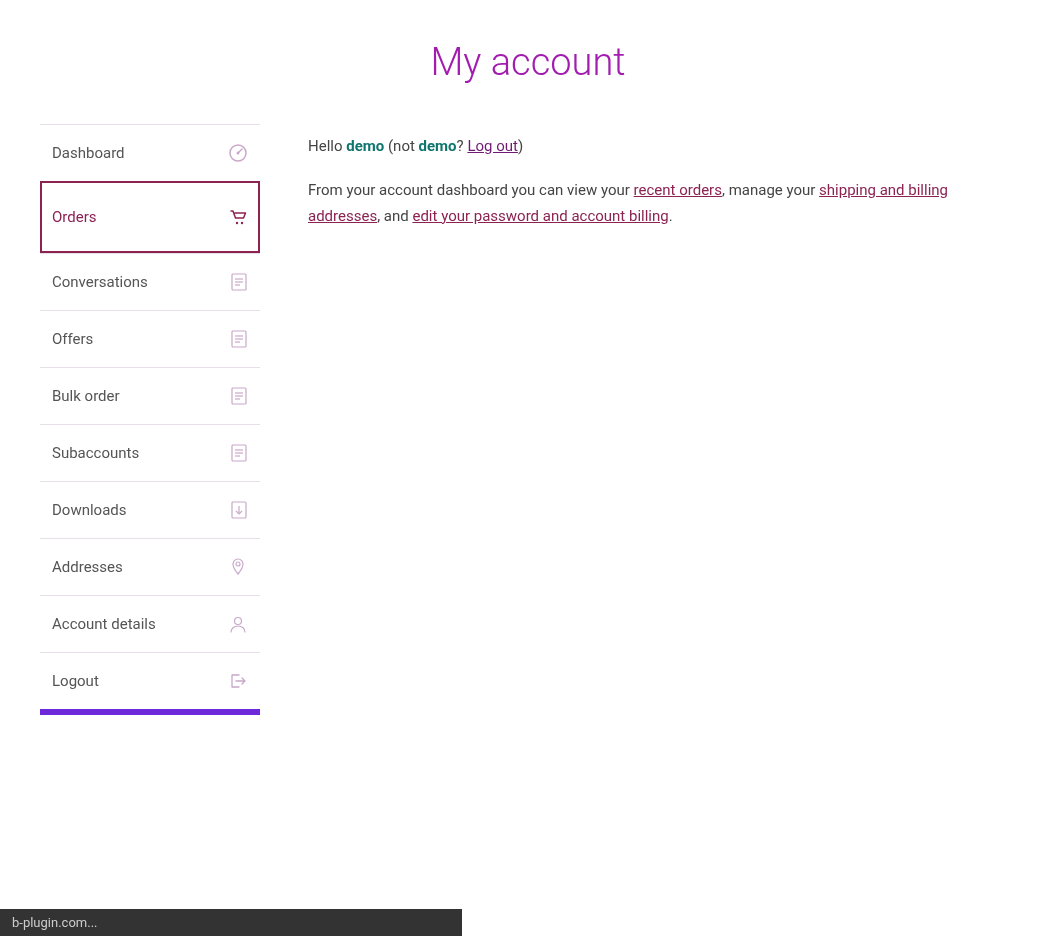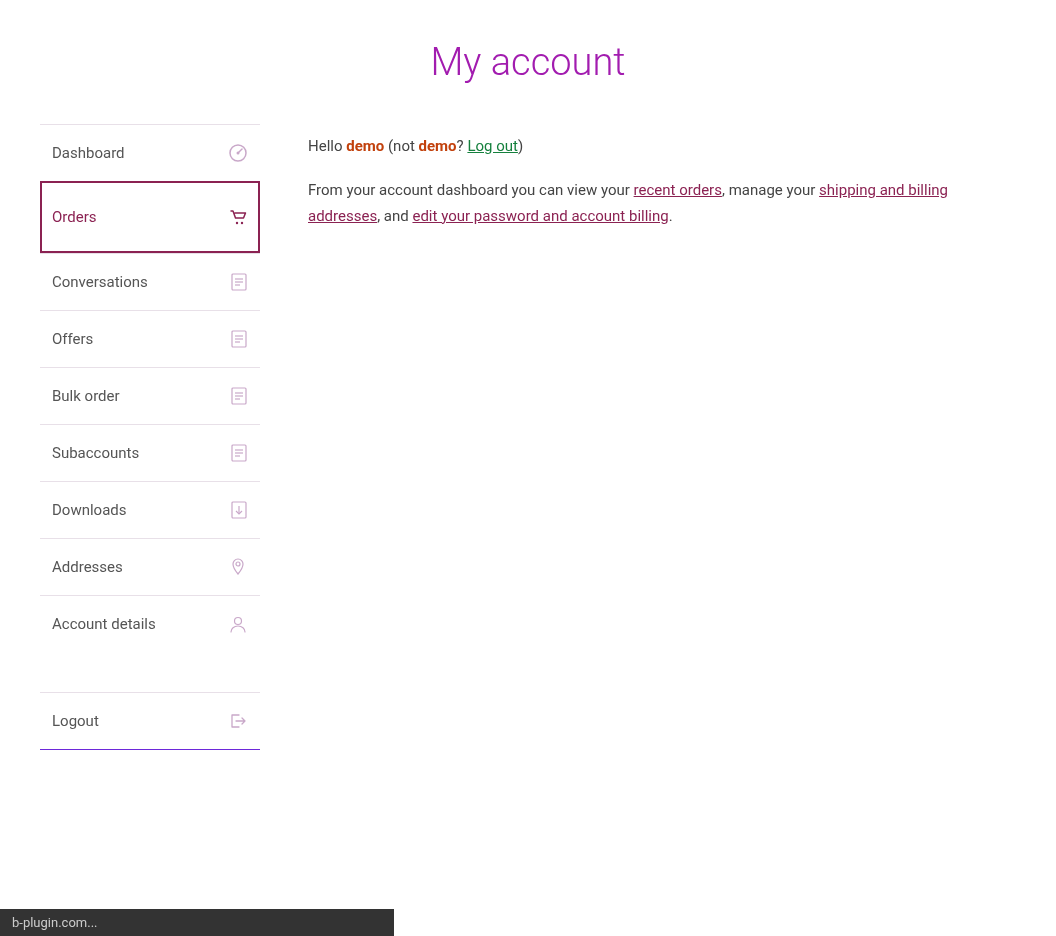--- a/index.html
+++ b/index.html
@@ -47,22 +47,21 @@
       justify-content: space-between;
       padding: 18px 12px;
       border-top: 1px solid #e8e0e8;
       cursor: pointer;
       text-decoration: none;
       color: #555;
       transition: color 0.2s;
     }
 
     .sidebar-item:last-child {
-      border-bottom: 1px solid #6d28d9;
-      margin-top: 40px;
+      border-bottom: 6px solid #6d28d9;
     }
 
     .sidebar-item.active {
       border: 2px solid #8b2252;
       color: #8b2252;
       background: #fff;
       padding: 24px 10px;
     }
 
     .sidebar-item-label {
@@ -84,25 +83,25 @@
 
     .greeting {
       font-size: 15px;
       color: #444;
       margin-bottom: 20px;
       line-height: 1.6;
     }
 
     .greeting strong {
       font-weight: 700;
-      color: #c2410c;
+      color: #0f766e;
     }
 
     .greeting a {
-      color: #15803d;
+      color: #701a75;
       text-decoration: underline;
     }
 
     .description {
       font-size: 15px;
       color: #444;
       line-height: 1.7;
     }
 
     .description a {
@@ -112,21 +111,21 @@
 
     
     .status-bar {
       position: fixed;
       bottom: 0;
       left: 0;
       background: #333;
       color: #ccc;
       font-size: 13px;
       padding: 6px 12px;
-      width: 394px;
+      width: 462px;
     }
   </style>
 </head>
 <body>
 
 <div class="page-container">
   <h1 class="page-title">My account</h1>
 
   <div class="content-area">
 

